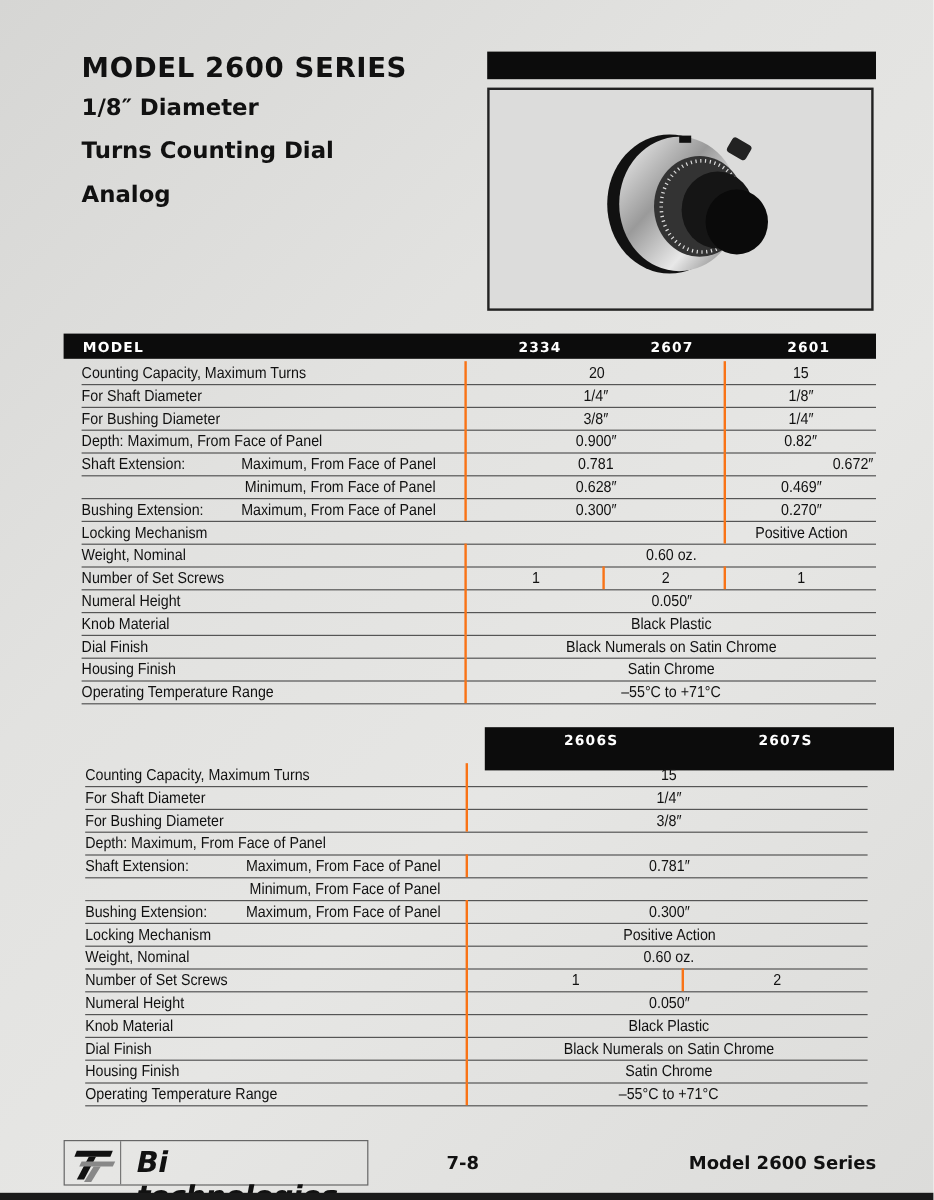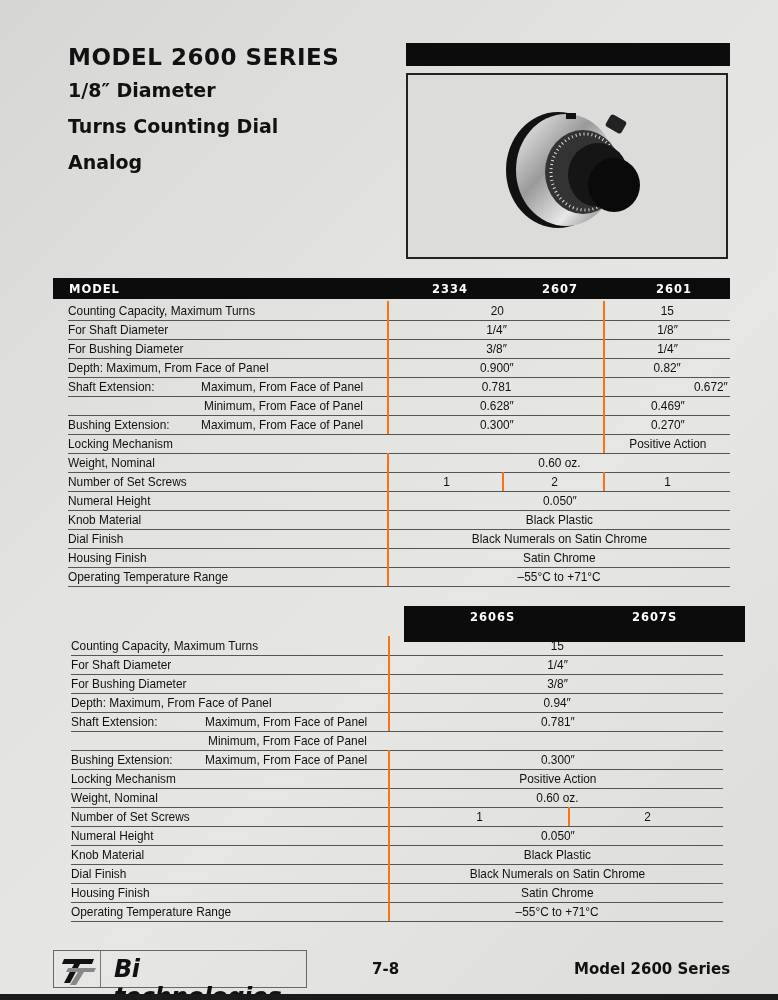--- a/index.html
+++ b/index.html
@@ -155,21 +155,20 @@
     <div class="row" style="top: 49px; width: 652px; left: 14px;">
       <span class="lbl" style="left: 0px;">For Shaft Diameter</span>
       <div class="cell" style="left: 317px; width: 335px;"><span>1/4″</span></div>
     </div>
     <div class="row" style="top: 68px; width: 652px; left: 14px;">
       <span class="lbl" style="left: 0px;">For Bushing Diameter</span>
       <div class="cell" style="left: 317px; width: 335px;"><span>3/8″</span></div>
     </div>
     <div class="row" style="top: 87px; width: 652px; left: 14px;">
       <span class="lbl" style="left: 0px;">Depth: Maximum, From Face of Panel</span>
-      <div class="cell" style="left: 317px; width: 335px;"><span>0.94″</span></div>
     </div>
     <div class="row" style="top: 106px; width: 652px; left: 14px;">
       <span class="lbl" style="left: 0px;">Shaft Extension:</span>
       <span class="sub" style="left: 134px;">Maximum, From Face of Panel</span>
       <div class="cell" style="left: 317px; width: 335px;"><span>0.781″</span></div>
     </div>
     <div class="row" style="top: 125px; width: 652px; left: 14px;">
       <span class="lbl" style="left: 0px;"></span>
       <span class="sub" style="left: 137px;">Minimum, From Face of Panel</span>
     </div>

